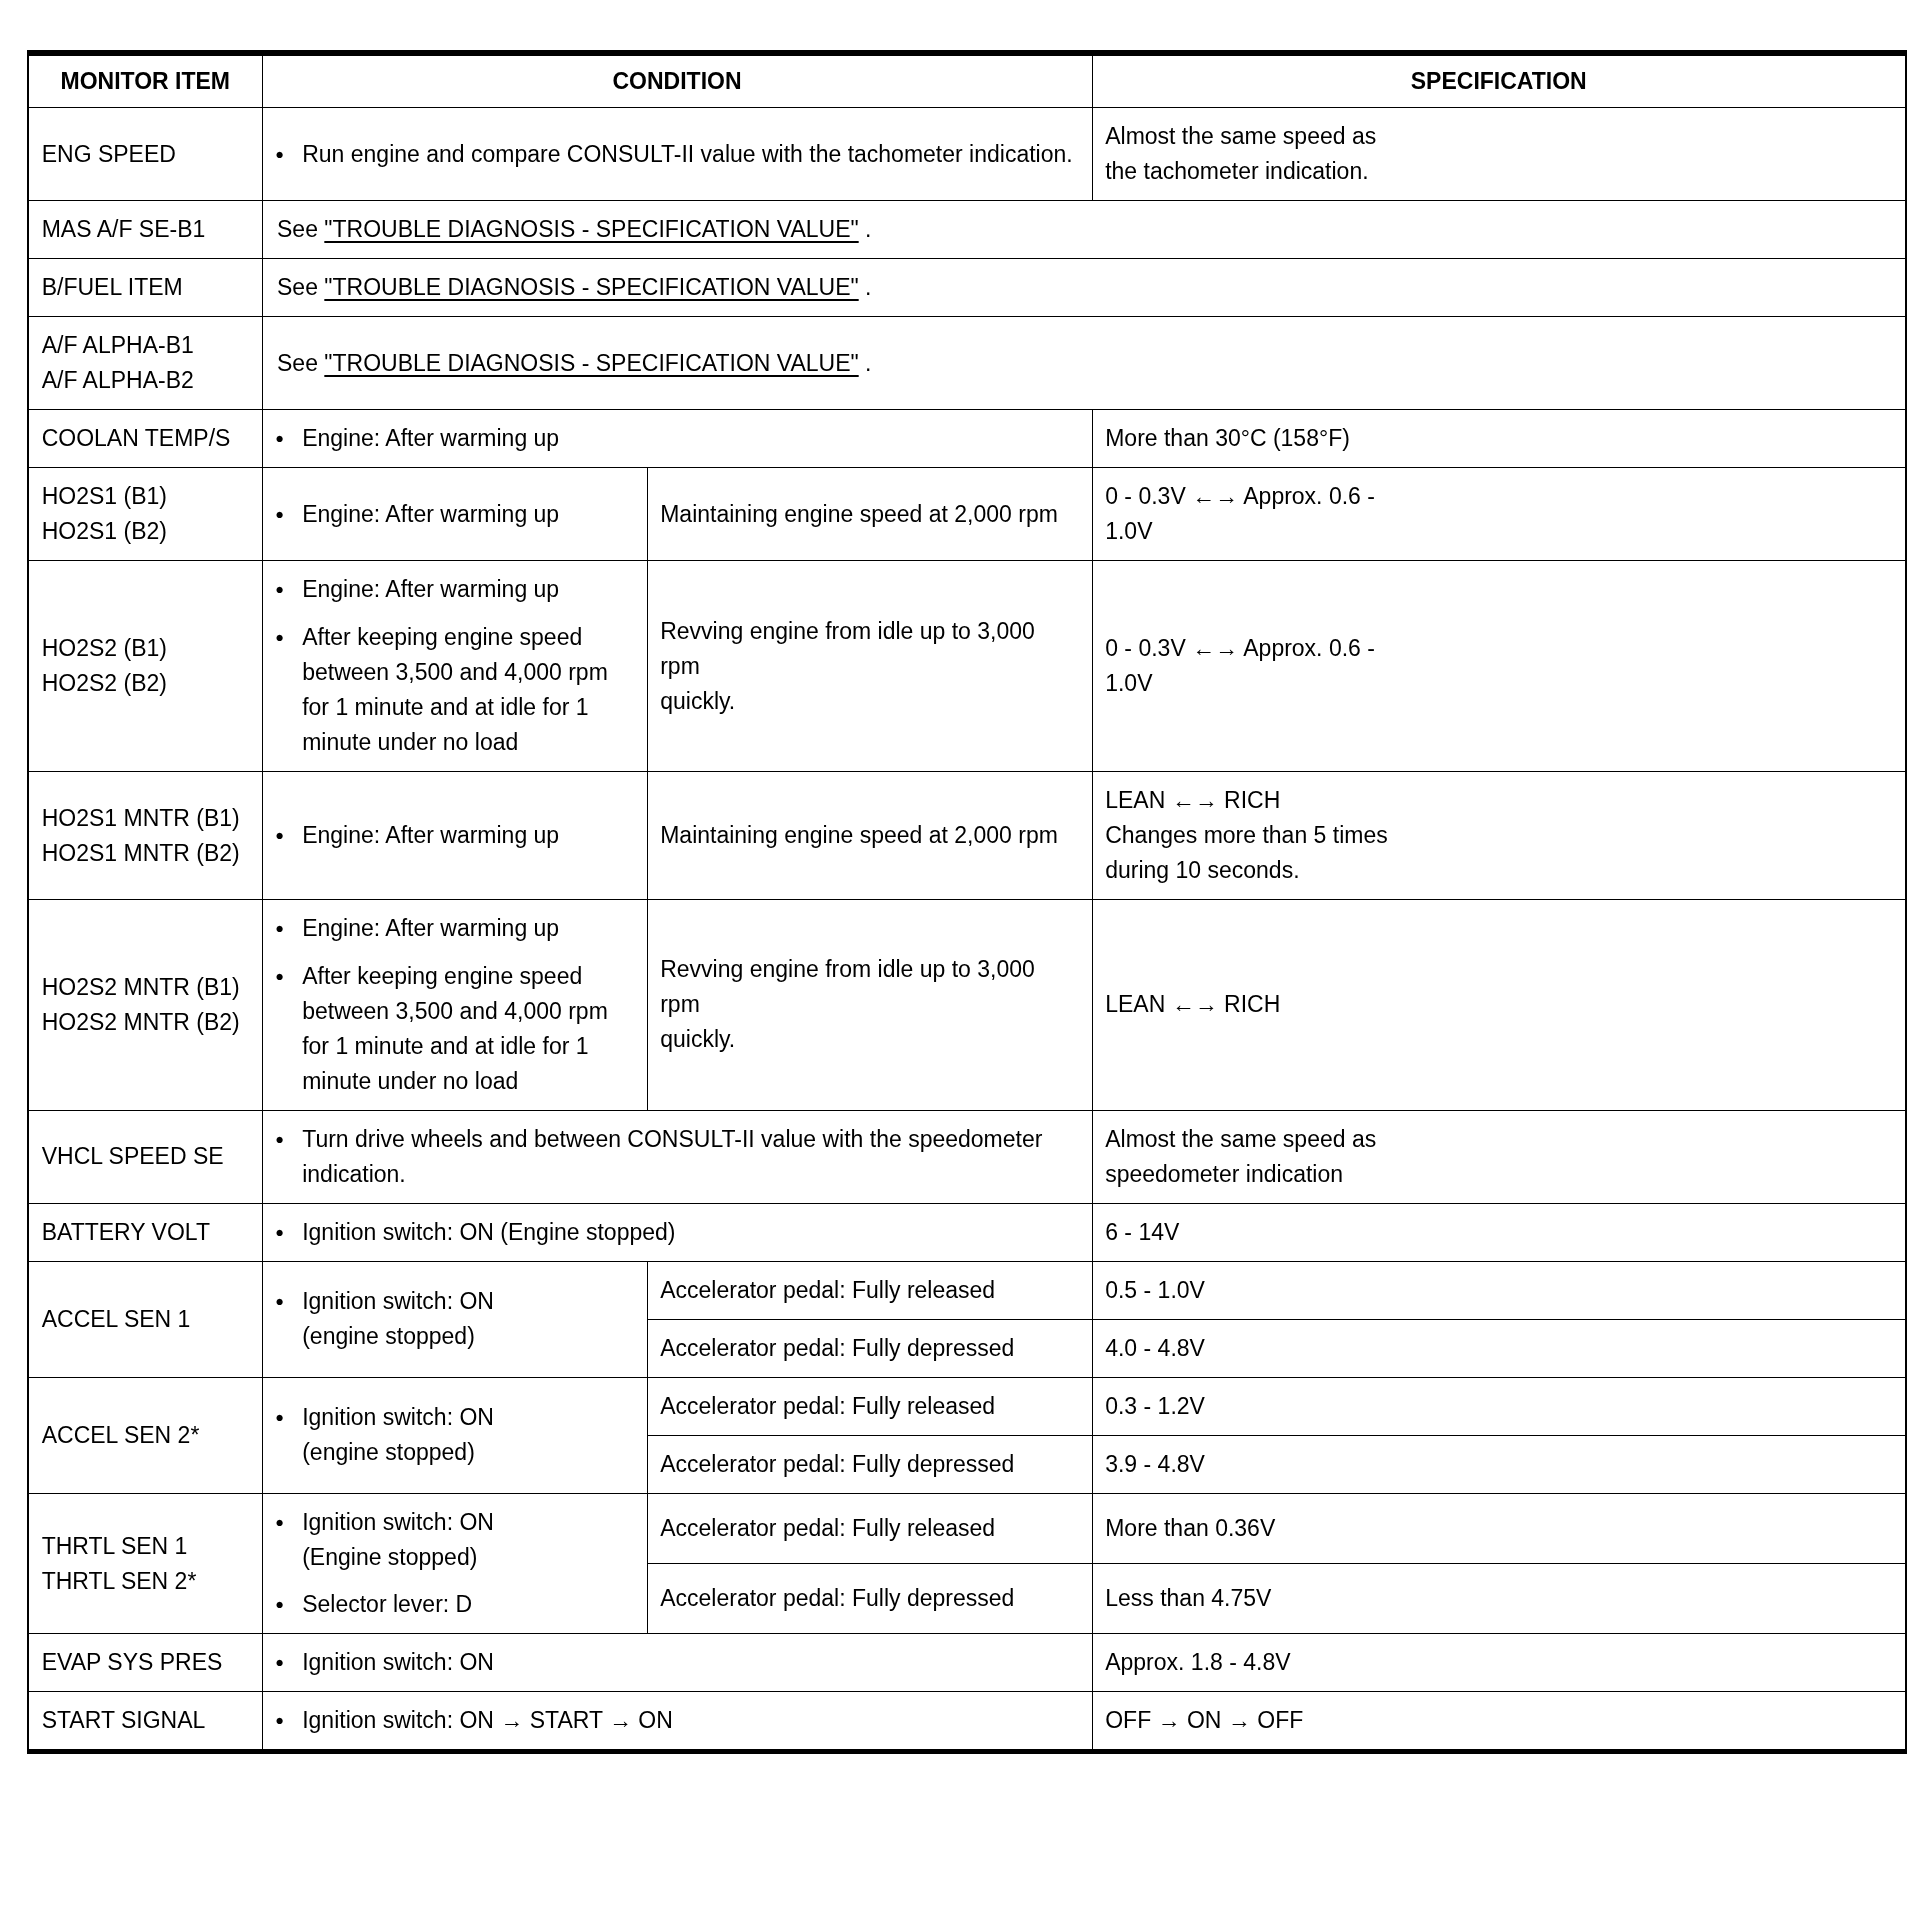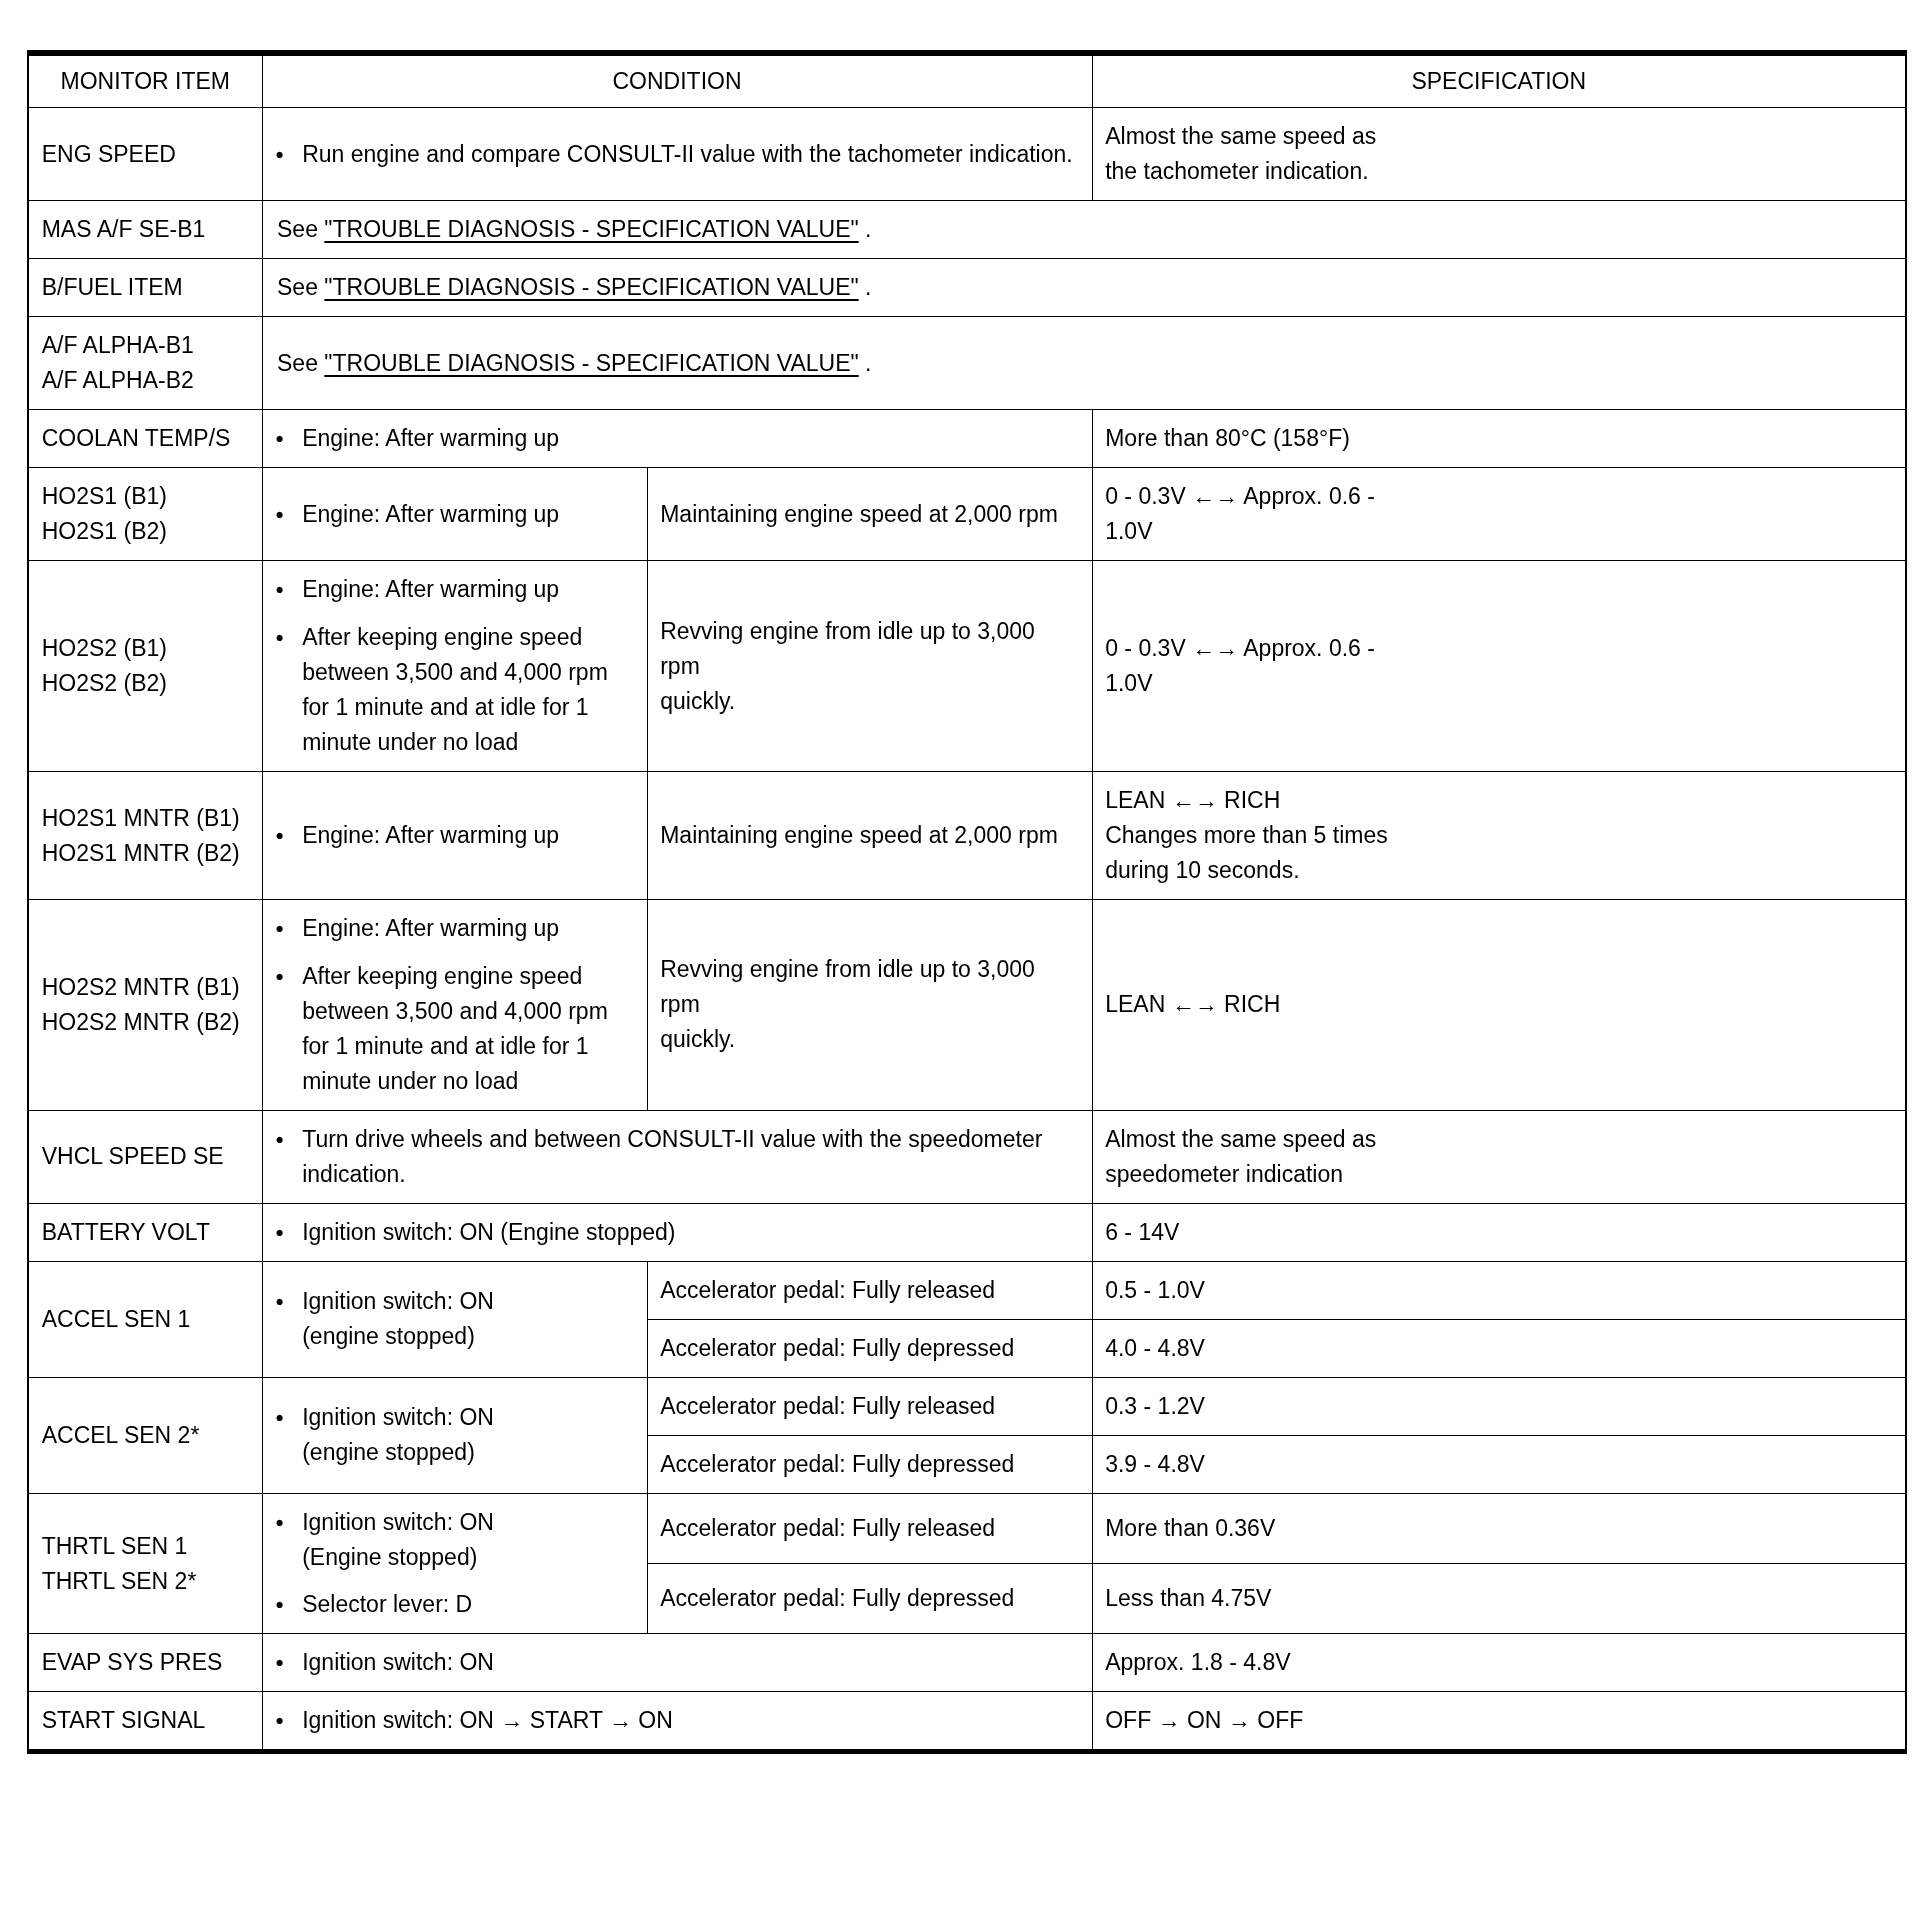--- a/index.html
+++ b/index.html
@@ -20,21 +20,21 @@
     border: 2.7px solid #000;
     border-top-width: 6.4px;
     border-bottom-width: 5.5px;
   }
   th, td {
     border: 1.8px solid #000;
     vertical-align: middle;
     line-height: 35px;
   }
   th {
-    font-weight: normal;
+    font-weight: bold;
     padding: 8.2px 7.3px;
   }
   td {
     padding: 11px 11px 11px 12.7px;
     text-align: left;
   }
   .c-item, .c-spec, .c-cond2 { white-space: pre-line; }
 
   .bullets { display: flex; flex-direction: column; gap: 12.7px; }
   .bullet-item { display: flex; align-items: flex-start; }
@@ -110,21 +110,21 @@
       <tr>
         <td class="c-item">COOLAN TEMP/S</td>
         <td class="c-cond" colspan="2">
           <div class="bullets">
             <div class="bullet-item">
               <span class="bullet"></span>
               <span class="bullet-text">Engine: After warming up</span>
             </div>
           </div>
         </td>
-        <td class="c-spec">More than 80°C (158°F)</td>
+        <td class="c-spec">More than 30°C (158°F)</td>
       </tr>
 
       <tr>
         <td class="c-item">HO2S1 (B1)
 HO2S1 (B2)</td>
         <td class="c-cond">
           <div class="bullets">
             <div class="bullet-item">
               <span class="bullet"></span>
               <span class="bullet-text">Engine: After warming up</span>

